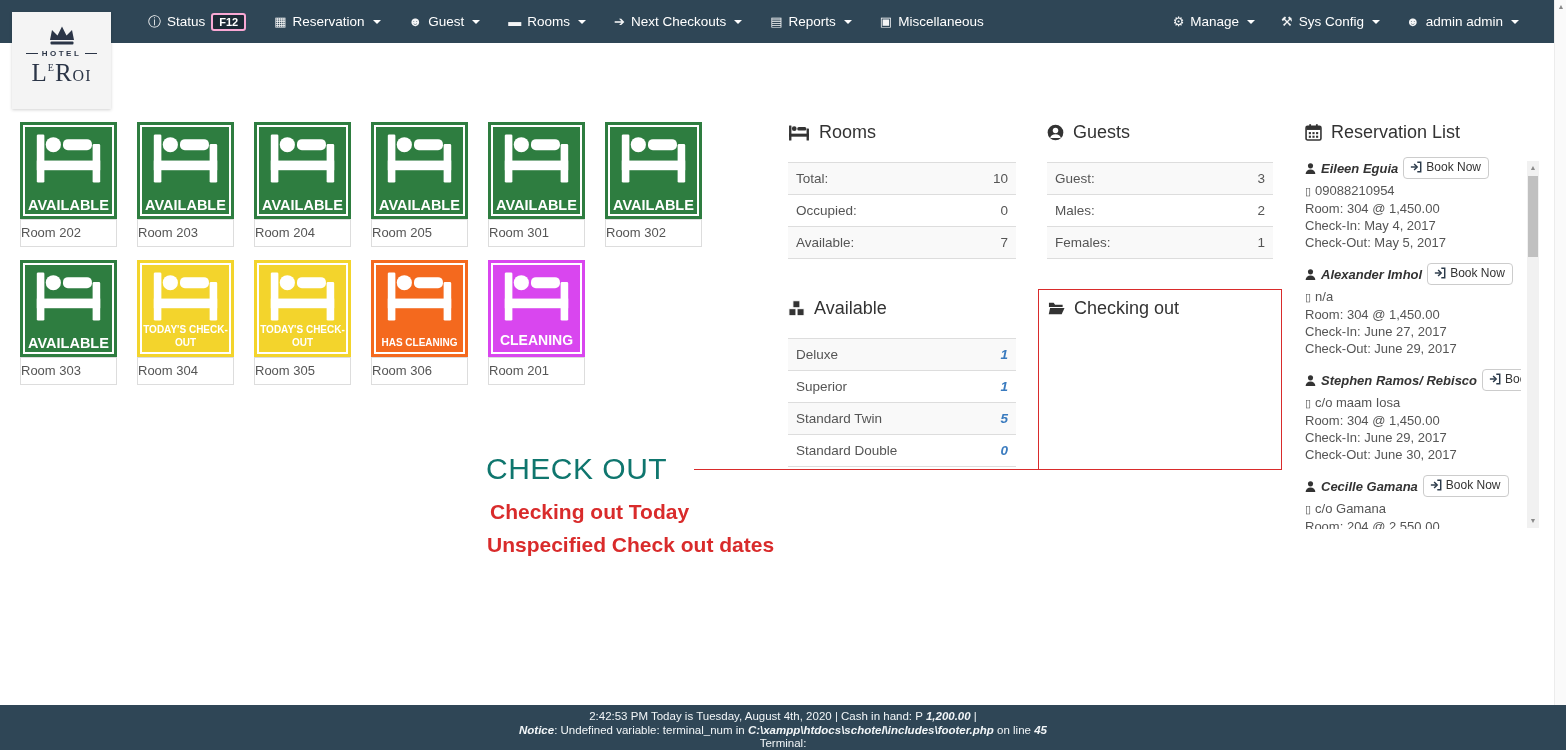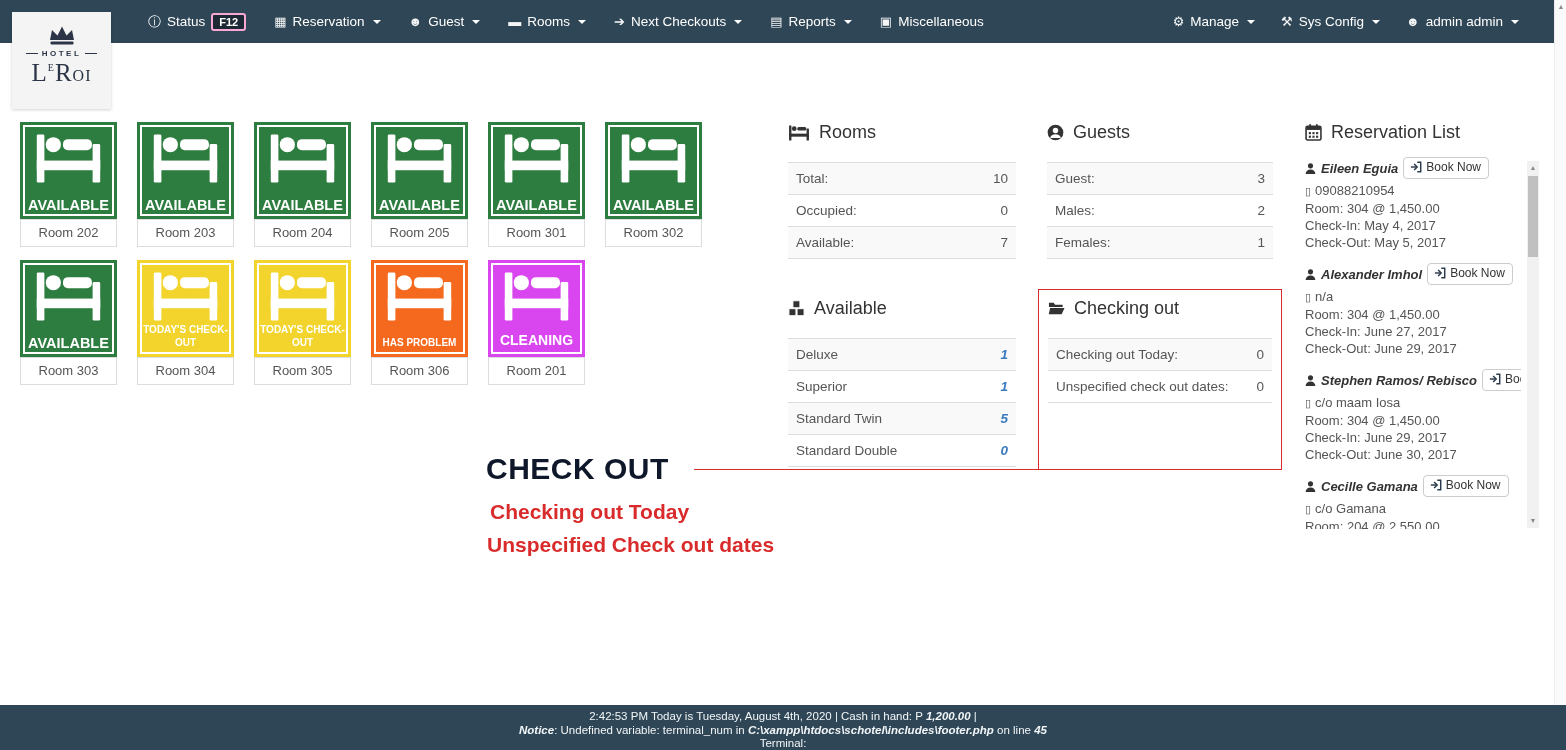--- a/index.html
+++ b/index.html
@@ -42,21 +42,21 @@
   .t-available { background:#2e7d40; }
   .t-today     { background:#f3d42c; }
   .t-problem   { background:#f4691e; }
   .t-cleaning  { background:#d946ef; }
   .bed-svg { position:absolute; left:14px; top:11px; width:69px; height:51px; fill:#fff; }
   .tile-status { position:absolute; left:4px; right:4px; bottom:7px; z-index:2;
     text-align:center; color:#fff; font-weight:bold; font-size:14.5px; line-height:14px; }
   .t-today .tile-status, .t-problem .tile-status { font-size:10px; line-height:13px; bottom:8px; }
   .t-cleaning .tile-status { bottom:10px; font-size:14px; }
   .tile-label { border:1px solid #ddd; background:#fff; height:28px; line-height:26px;
-    text-align:center; font-size:13px; color:#555; }
+    font-size:13px; color:#555; }
   
   .panel { position:absolute; }
   #panel-rooms     { left:788px;  top:122px; width:228px; }
   #panel-guests    { left:1047px; top:122px; width:226px; }
   #panel-available { left:788px;  top:298px; width:228px; }
   #panel-checkout  { left:1048px; top:298px; width:224px; }
   .panel-title { display:flex; align-items:center; gap:9px; font-size:18px; color:#333; }
   .h-icon { width:17px; height:17px; fill:#333; }
   .h-icon-bed { width:22px; height:16px; fill:#333; }
   .stat-table { width:100%; border-collapse:collapse; margin-top:19px;
@@ -65,21 +65,21 @@
   .stat-table tr:last-child td { border-bottom:1px solid #ddd; }
   .stat-table tr:nth-child(odd) { background:#f9f9f9; }
   .stat-val { text-align:right; }
   .blue-val { color:#3a7bbf; font-weight:bold; font-style:italic; }
   
   .red-box { position:absolute; left:1038px; top:289px; width:244px; height:181px;
     border:1px solid #d92b2b; z-index:3; pointer-events:none; }
   .red-line { position:absolute; left:694px; top:469px; width:344px; height:1px;
     background:#d92b2b; z-index:3; }
   .checkout-title { position:absolute; left:486px; top:452px; font-size:30px;
-    font-weight:bold; color:#0f172a; letter-spacing:.5px; }
+    font-weight:normal; color:#0f766e; letter-spacing:.5px; }
   .red-sub1 { position:absolute; left:490px; top:500px; font-size:21px; font-weight:bold; color:#d92b2b; }
   .red-sub2 { position:absolute; left:487px; top:533px; font-size:21px; font-weight:bold; color:#d92b2b; }
   
   #reservation { position:absolute; left:1305px; top:122px; width:216px; }
   .res-scroll { margin-top:14px; height:372px; overflow:hidden; }
   .res-entry { margin-bottom:12px; font-size:13px; color:#555; }
   .res-name-row { display:flex; align-items:center; gap:5px; margin-bottom:3px; }
   .person-svg { width:11px; height:11px; fill:#333; flex:none; }
   .res-name { font-weight:bold; font-style:italic; color:#333; white-space:nowrap; }
   .book-btn { border:1px solid #ccc; border-radius:4px; background:#fff; color:#333;
@@ -307,21 +307,21 @@
      </div>
       <div class="tile">
        <div class="tile-color t-problem">
          <svg class="bed-svg" viewBox="0 0 100 74">
             <rect x="4" y="2" width="11" height="70" rx="2"></rect>
             <rect x="85" y="16" width="11" height="56" rx="2"></rect>
             <circle cx="28" cy="17" r="11"></circle>
             <rect x="42" y="9" width="42" height="16" rx="7"></rect>
             <rect x="4" y="40" width="92" height="14"></rect>
           </svg>
-         <div class="tile-status">HAS PROBLEM</div>
+         <div class="tile-status">HAS CLEANING</div>
        </div>
        <div class="tile-label">Room 306</div>
      </div>
       <div class="tile">
        <div class="tile-color t-cleaning">
          <svg class="bed-svg" viewBox="0 0 100 74">
             <rect x="4" y="2" width="11" height="70" rx="2"></rect>
             <rect x="85" y="16" width="11" height="56" rx="2"></rect>
             <circle cx="28" cy="17" r="11"></circle>
             <rect x="42" y="9" width="42" height="16" rx="7"></rect>
@@ -424,32 +424,20 @@
 </section>
 
 <section class="panel" id="panel-checkout">
   <div class="panel-title">
     <svg class="h-icon" viewBox="0 0 18 14">
         <path d="M1 1 h5 l1.5 2 H15.5 v2.5 H1 Z"></path>
         <path d="M2.2 6.5 H17.5 L14.5 13 H0.8 Z"></path>
       </svg>
     <span>Checking out</span>
   </div>
-  <table class="stat-table">
-      <tbody id="checkout-tbody">
-        <tr class="stat-row">
-       <td class="stat-label">Checking out Today:</td>
-       <td class="stat-val ">0</td>
-     </tr>
-        <tr class="stat-row">
-       <td class="stat-label">Unspecified check out dates:</td>
-       <td class="stat-val ">0</td>
-     </tr>
-      </tbody>
-    </table>
 </section>
 
 <div class="red-box"></div>
 <div class="red-line"></div>
 <div class="checkout-title">CHECK OUT</div>
 <div class="red-sub1">Checking out Today</div>
 <div class="red-sub2">Unspecified Check out dates</div>
 
 <aside id="reservation">
   <div class="panel-title">

